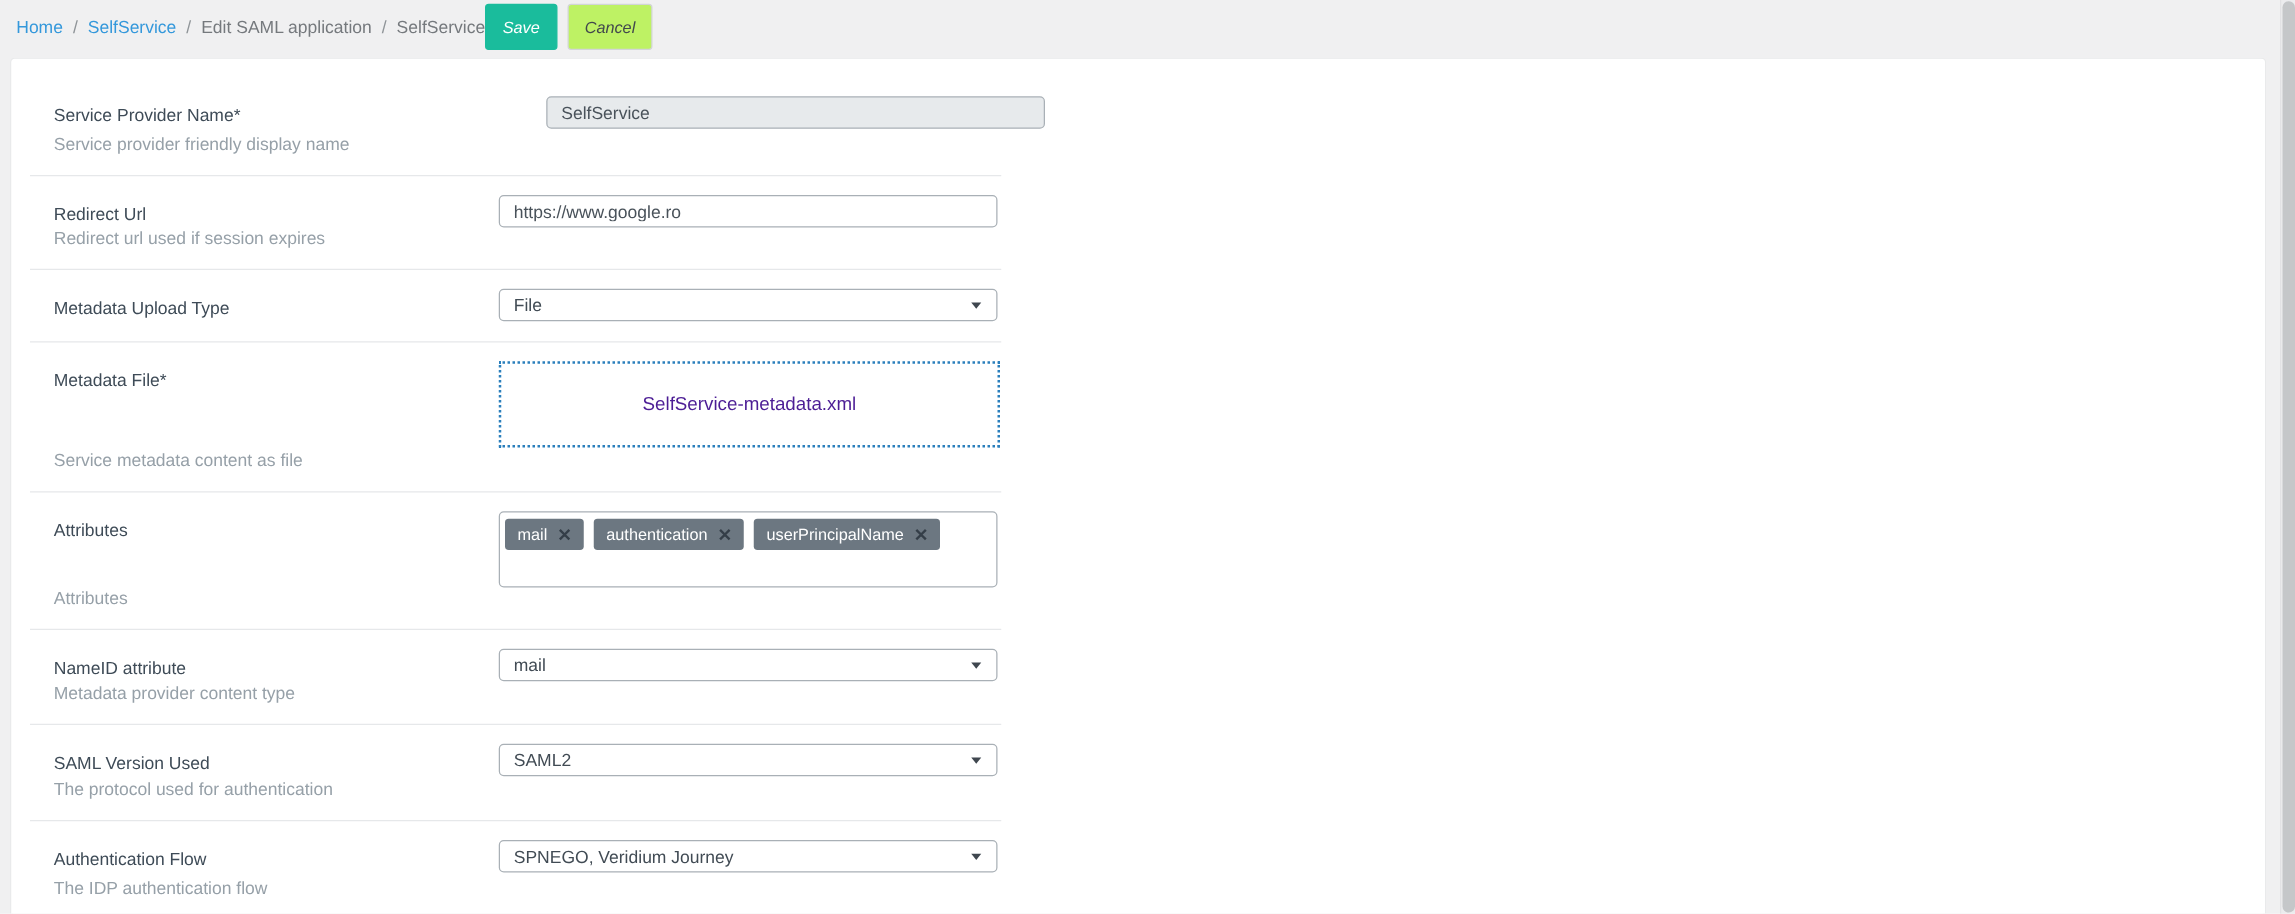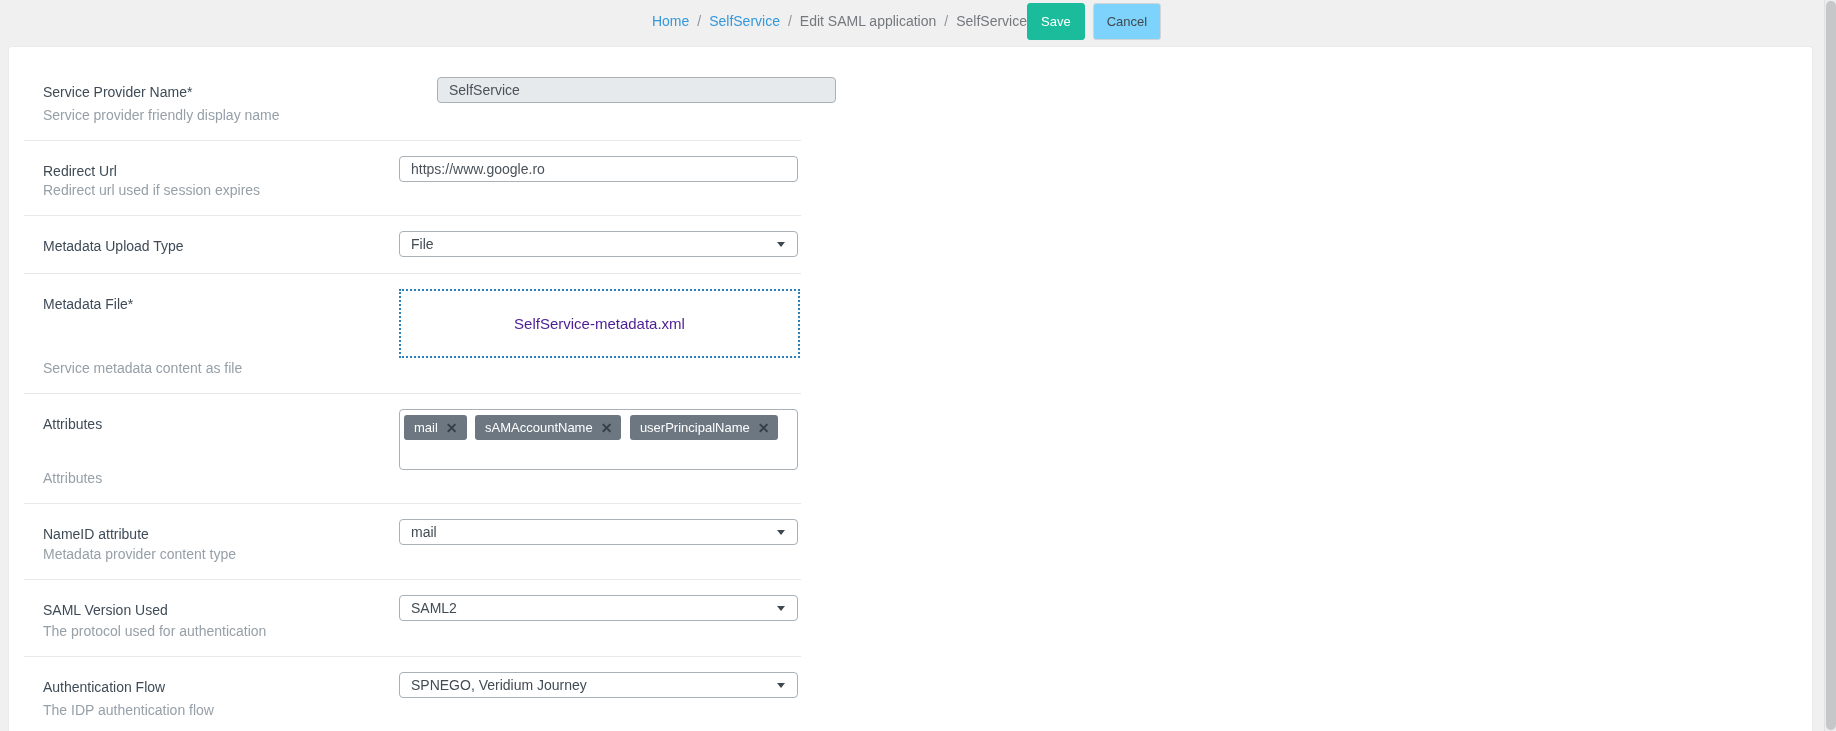--- a/index.html
+++ b/index.html
@@ -6,35 +6,35 @@
   html, body { width: 1836px; height: 731px; overflow: hidden; }
   body {
     background: #f0f0f1;
     font-family: "Liberation Sans", sans-serif;
     position: relative;
   }
 
   
   .topbar {
     position: absolute; left: 0; top: 0; width: 1836px; height: 46px;
-    display: flex; align-items: center; justify-content: center;
+    display: flex; align-items: center; justify-content: flex-start;
     padding: 0 36px 4px 13px;
   }
   .breadcrumb { display: flex; align-items: center; font-size: 14px; }
   .breadcrumb .crumb-link { color: #3498db; text-decoration: none; cursor: pointer; }
   .breadcrumb .crumb-text { color: #75797d; }
   .breadcrumb .crumb-sep { color: #8f9498; margin: 0 8px; }
   .topbar-actions { display: flex; align-items: center; gap: 8px; }
   .btn {
     font-family: "Liberation Sans", sans-serif;
     font-size: 13px; height: 37px; padding: 0 13px;
-    border-radius: 3px; cursor: pointer; line-height: 21px;
+    border-radius: 3px; cursor: pointer; line-height: 21px; font-style: italic;
   }
   .btn-save { background: #1abc9c; border: 1px solid #1abc9c; color: #ffffff; }
-  .btn-cancel { background: #7dd3fc; border: 1px solid #d2d5d7; color: #42484d; }
+  .btn-cancel { background: #bef264; border: 1px solid #d2d5d7; color: #42484d; }
 
   
   .panel {
     position: absolute; left: 8px; top: 46px; width: 1805px; height: 685px;
     background: #ffffff; border: 1px solid #e9eaeb; border-bottom: none;
     border-radius: 4px 4px 0 0;
     padding: 15px 0 0 15px;
   }
 
   
@@ -194,21 +194,21 @@
         <div class="field-label">Attributes</div>
         <div class="field-help">Attributes</div>
       </div>
       <div class="field-col">
         <div class="tagbox">
           <span class="chip">
             <span>mail</span>
             <span class="x-icon">✕</span>
           </span>
           <span class="chip">
-            <span>sAMAccountName</span>
+            <span>authentication</span>
             <span class="x-icon">✕</span>
           </span>
           <span class="chip">
             <span>userPrincipalName</span>
             <span class="x-icon">✕</span>
           </span>
         </div>
       </div>
     </div>
 

